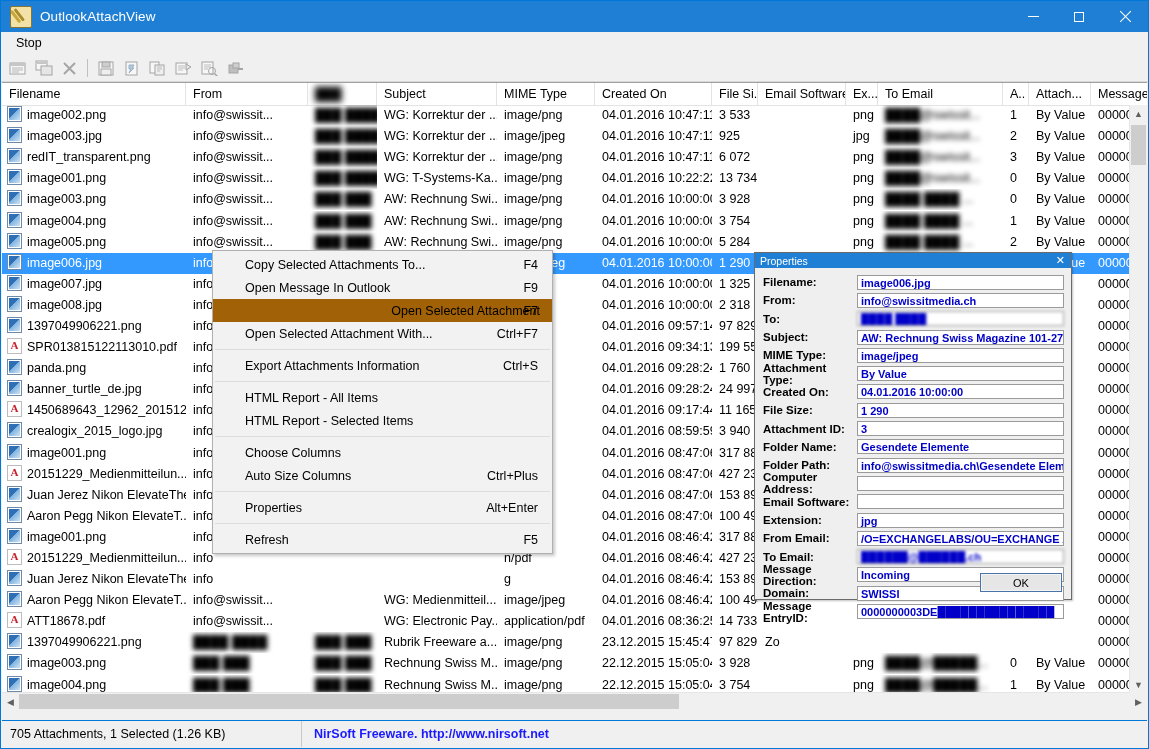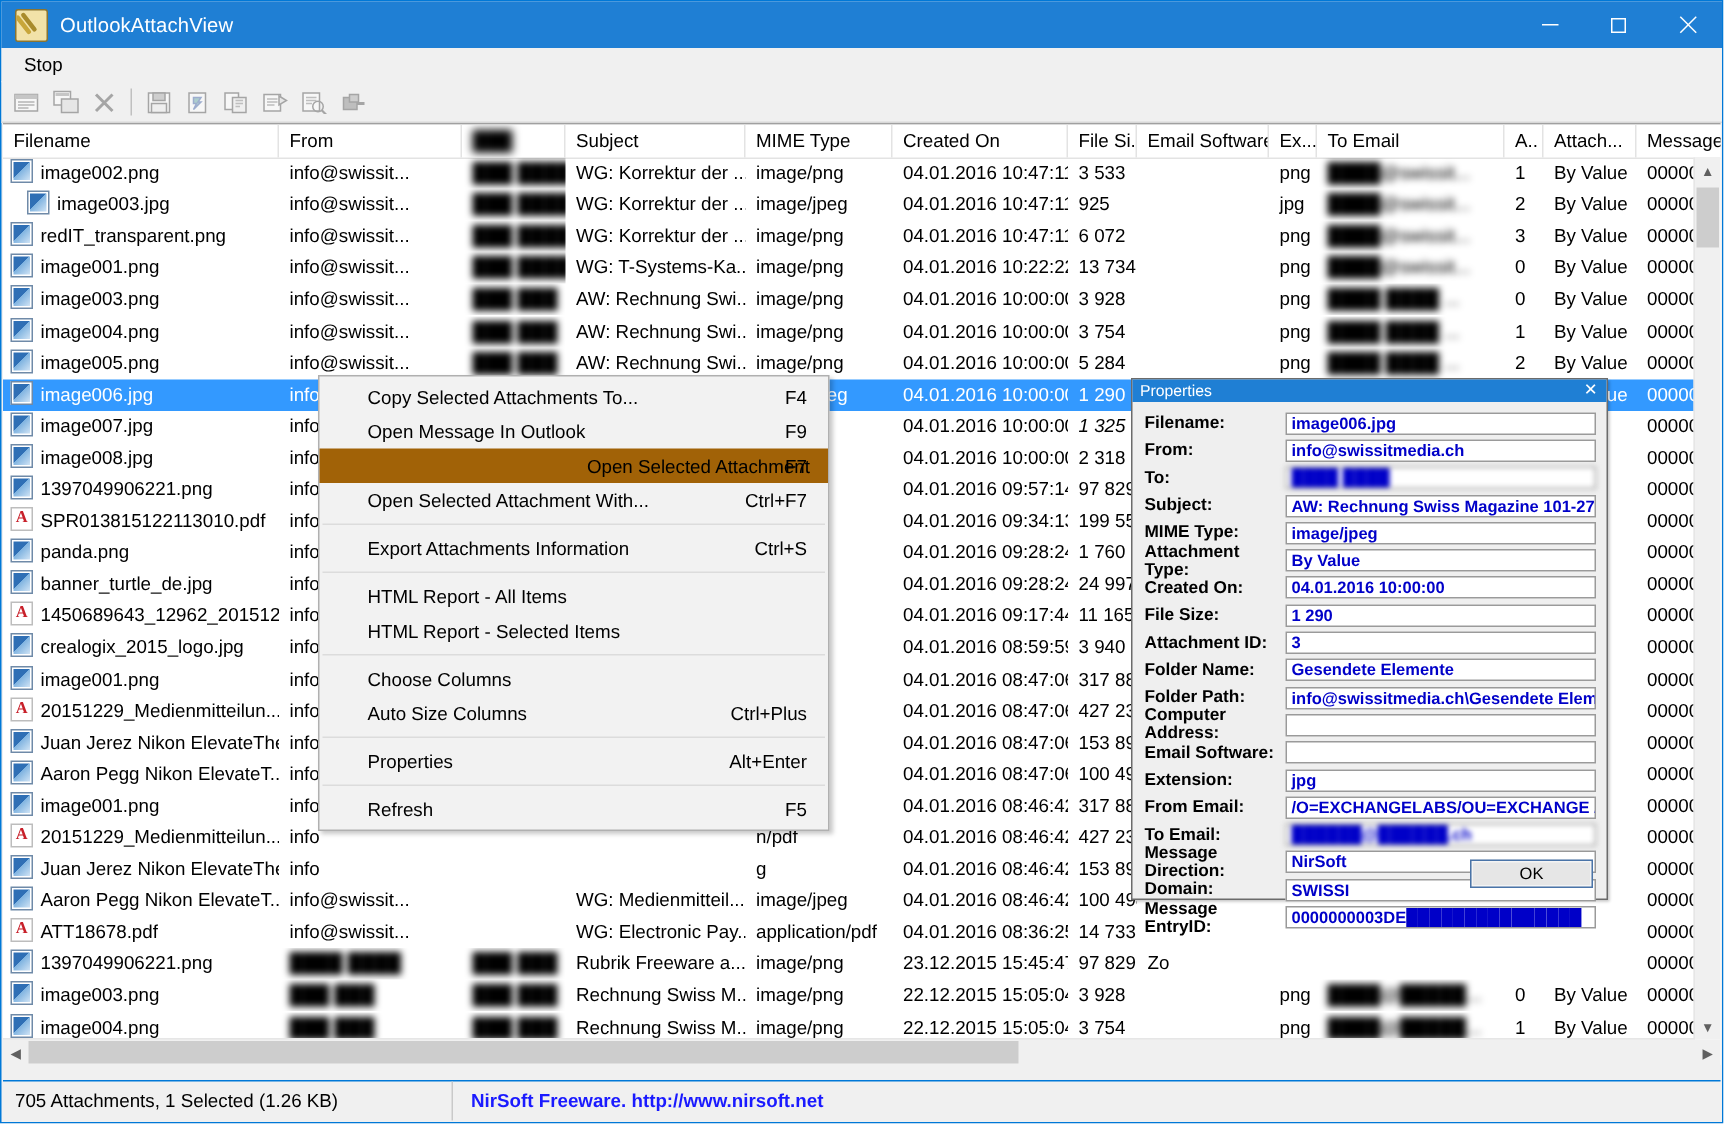--- a/index.html
+++ b/index.html
@@ -242,21 +242,21 @@
           <div class="cell" style="width: 117px;"><span>04.01.2016 10:47:11</span></div>
           <div class="cell" style="width: 46px;"><span>3 533</span></div>
           <div class="cell" style="width: 88px;"><span></span></div>
           <div class="cell" style="width: 32px;"><span>png</span></div>
           <div class="cell" style="width: 125px;"><span class="blur">████@swissit...</span></div>
           <div class="cell" style="width: 26px;"><span>1</span></div>
           <div class="cell" style="width: 62px;"><span>By Value</span></div>
           <div class="cell" style="width: 90px;"><span>0000000003D</span></div>
         </div>
         <div class="row">
-          <div class="cell" style="width: 184px; padding-left: 11px;"><span class="fileicon ic-img"></span><span>image003.jpg</span></div>
+          <div class="cell" style="width: 184px; padding-left: 0px;"><span class="fileicon ic-img"></span><span>image003.jpg</span></div>
           <div class="cell" style="width: 122px;"><span>info@swissit...</span></div>
           <div class="cell" style="width: 69px;"><span class="blur">███ ████</span></div>
           <div class="cell" style="width: 120px;"><span>WG: Korrektur der ...</span></div>
           <div class="cell" style="width: 98px;"><span>image/jpeg</span></div>
           <div class="cell" style="width: 117px;"><span>04.01.2016 10:47:11</span></div>
           <div class="cell" style="width: 46px;"><span>925</span></div>
           <div class="cell" style="width: 88px;"><span></span></div>
           <div class="cell" style="width: 32px;"><span>jpg</span></div>
           <div class="cell" style="width: 125px;"><span class="blur">████@swissit...</span></div>
           <div class="cell" style="width: 26px;"><span>2</span></div>
@@ -353,21 +353,21 @@
           <div class="cell" style="width: 62px;"><span>By Value</span></div>
           <div class="cell" style="width: 90px;"><span>0000000003D</span></div>
         </div>
         <div class="row">
           <div class="cell" style="width: 184px; padding-left: 0px;"><span class="fileicon ic-img"></span><span>image007.jpg</span></div>
           <div class="cell" style="width: 122px;"><span>info</span></div>
           <div class="cell" style="width: 69px;"><span></span></div>
           <div class="cell" style="width: 120px;"><span></span></div>
           <div class="cell" style="width: 98px;"><span>jpeg</span></div>
           <div class="cell" style="width: 117px;"><span>04.01.2016 10:00:00</span></div>
-          <div class="cell" style="width: 46px; font-style: italic;"><span>1 325</span></div>
+          <div class="cell" style="width: 46px;"><span>1 325</span></div>
           <div class="cell" style="width: 88px;"><span></span></div>
           <div class="cell" style="width: 32px;"><span></span></div>
           <div class="cell" style="width: 125px;"><span></span></div>
           <div class="cell" style="width: 26px;"><span></span></div>
           <div class="cell" style="width: 62px;"><span></span></div>
           <div class="cell" style="width: 90px;"><span>0000000003D</span></div>
         </div>
         <div class="row">
           <div class="cell" style="width: 184px; padding-left: 0px;"><span class="fileicon ic-img"></span><span>image008.jpg</span></div>
           <div class="cell" style="width: 122px;"><span>info</span></div>
@@ -781,21 +781,21 @@
         <div class="prow">
           <div class="plabel">From Email:</div>
           <div class="pfield">/O=EXCHANGELABS/OU=EXCHANGE ADMINISTRA</div>
         </div>
         <div class="prow">
           <div class="plabel">To Email:</div>
           <div class="pfield blurv">██████@██████.ch</div>
         </div>
         <div class="prow">
           <div class="plabel">Message Direction:</div>
-          <div class="pfield">NirSoft</div>
+          <div class="pfield">Incoming</div>
         </div>
         <div class="prow">
           <div class="plabel">Domain:</div>
           <div class="pfield">SWISSI</div>
         </div>
         <div class="prow">
           <div class="plabel">Message EntryID:</div>
           <div class="pfield">0000000003DE███████████████</div>
         </div>
       </div>

